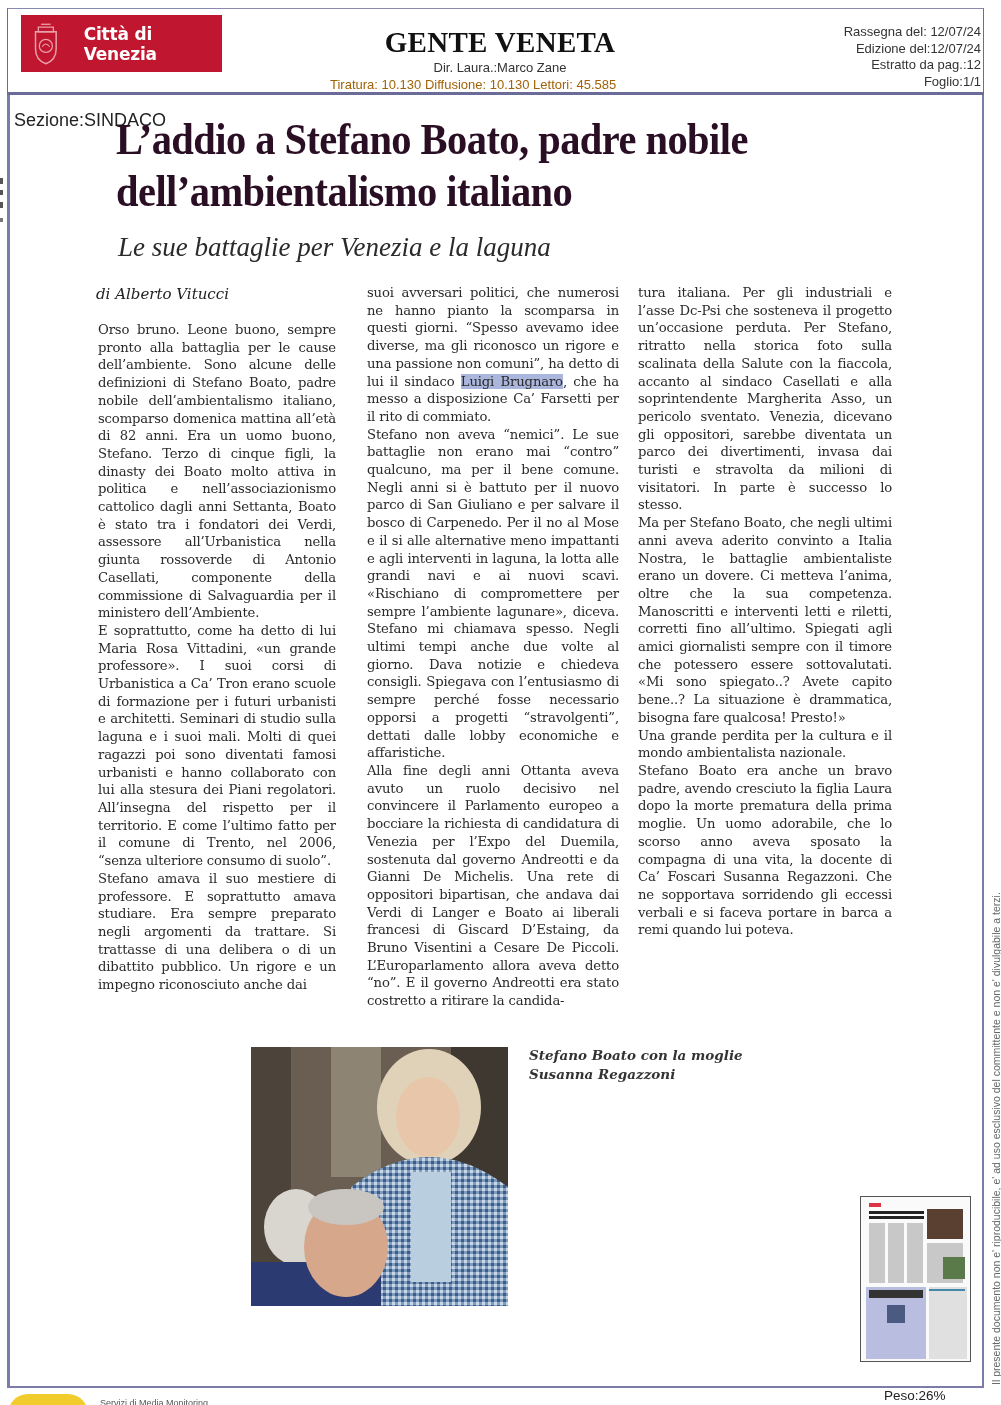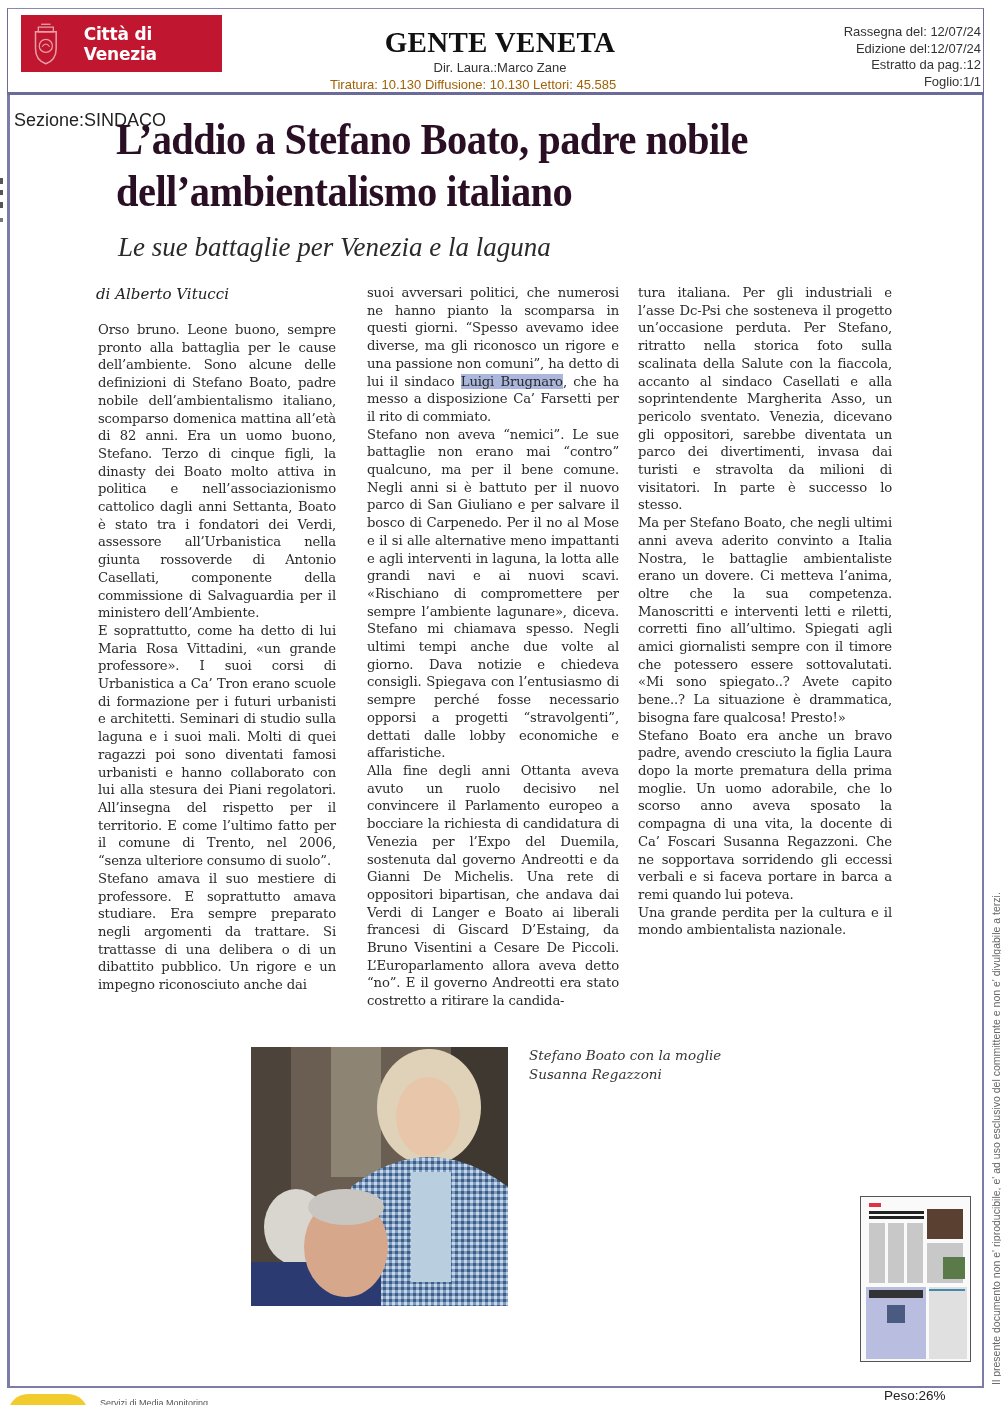--- a/index.html
+++ b/index.html
@@ -33,21 +33,21 @@
   
   .col { position:absolute; font-family:"DejaVu Serif", serif; font-size:13.2px; line-height:17.7px; color:#2a2a2a; text-align:justify; letter-spacing:-0.15px; }
   .col p { margin:0; text-indent:0; }
   .col1 { left:98px; top:321px; width:238px; }
   .col2 { left:367px; top:284px; width:252px; }
   .col3 { left:638px; top:284px; width:254px; }
   .highlight { background:#aab6dc; }
 
   
   .photo { position:absolute; left:251px; top:1047px; width:257px; height:259px; overflow:hidden; background:#5b5048; }
-  .caption { position:absolute; left:529px; top:1046px; font-family:"DejaVu Serif", serif; font-style:italic; font-size:13.5px; line-height:19px; color:#333; }
+  .caption { position:absolute; left:529px; top:1046px; font-family:"DejaVu Serif", serif; font-style:italic; font-size:13.5px; line-height:19px; color:#333;font-weight:bold; }
 
   
   .thumb { position:absolute; left:860px; top:1196px; width:111px; height:166px; border:1px solid #555; background:#fafafa; box-sizing:border-box; overflow:hidden; }
   .weight { position:absolute; left:884px; top:1368px; font-size:13.5px; color:#222;margin-top:20px; }
 
   .disclaimer { position:absolute; left:990px; top:1385px; transform:rotate(-90deg); transform-origin:left top; white-space:nowrap; font-size:10.5px; color:#666; }
   .left-vert { position:absolute; left:0px; top:178px; width:4px; height:60px; }
 
   .footer-logo { position:absolute; left:8px; top:1394px; width:80px; height:20px; border-radius:40px 40px 0 0; background:#f2cc2c; }
   .footer-text { position:absolute; left:100px; top:1398px; font-size:9px; color:#555; }
@@ -105,22 +105,22 @@
 
 <div class="col col2">
   <p><span>suoi avversari politici, che numerosi ne hanno pianto la scomparsa in questi giorni. “Spesso avevamo idee diverse, ma gli riconosco un rigore e una passione non comuni”, ha detto di lui il sindaco </span><span class="highlight">Luigi Brugnaro</span><span>, che ha messo a disposizione Ca’ Farsetti per il rito di commiato.</span></p>
   <p>Stefano non aveva “nemici”. Le sue battaglie non erano mai “contro” qualcuno, ma per il bene comune. Negli anni si è battuto per il nuovo parco di San Giuliano e per salvare il bosco di Carpenedo. Per il no al Mose e il si alle alternative meno impattanti e agli interventi in laguna, la lotta alle grandi navi e ai nuovi scavi. «Rischiano di compromettere per sempre l’ambiente lagunare», diceva. Stefano mi chiamava spesso. Negli ultimi tempi anche due volte al giorno. Dava notizie e chiedeva consigli. Spiegava con l’entusiasmo di sempre perché fosse necessario opporsi a progetti “stravolgenti”, dettati dalle lobby economiche e affaristiche.</p>
   <p>Alla fine degli anni Ottanta aveva avuto un ruolo decisivo nel convincere il Parlamento europeo a bocciare la richiesta di candidatura di Venezia per l’Expo del Duemila, sostenuta dal governo Andreotti e da Gianni De Michelis. Una rete di oppositori bipartisan, che andava dai Verdi di Langer e Boato ai liberali francesi di Giscard D’Estaing, da Bruno Visentini a Cesare De Piccoli. L’Europarlamento allora aveva detto “no”. E il governo Andreotti era stato costretto a ritirare la candida-</p>
 </div>
 
 <div class="col col3">
   <p>tura italiana. Per gli industriali e l’asse Dc-Psi che sosteneva il progetto un’occasione perduta. Per Stefano, ritratto nella storica foto sulla scalinata della Salute con la fiaccola, accanto al sindaco Casellati e alla soprintendente Margherita Asso, un pericolo sventato. Venezia, dicevano gli oppositori, sarebbe diventata un parco dei divertimenti, invasa dai turisti e stravolta da milioni di visitatori. In parte è successo lo stesso.</p>
   <p>Ma per Stefano Boato, che negli ultimi anni aveva aderito convinto a Italia Nostra, le battaglie ambientaliste erano un dovere. Ci metteva l’anima, oltre che la sua competenza. Manoscritti e interventi letti e riletti, corretti fino all’ultimo. Spiegati agli amici giornalisti sempre con il timore che potessero essere sottovalutati. «Mi sono spiegato..? Avete capito bene..? La situazione è drammatica, bisogna fare qualcosa! Presto!»</p>
+  <p>Una grande perdita per la cultura e il mondo ambientalista nazionale.</p>
   <p>Stefano Boato era anche un bravo padre, avendo cresciuto la figlia Laura dopo la morte prematura della prima moglie. Un uomo adorabile, che lo scorso anno aveva sposato la compagna di una vita, la docente di Ca’ Foscari Susanna Regazzoni. Che ne sopportava sorridendo gli eccessi verbali e si faceva portare in barca a remi quando lui poteva.</p>
-  <p>Una grande perdita per la cultura e il mondo ambientalista nazionale.</p>
 </div>
 
 <div class="photo">
   <svg width="257" height="259" viewBox="0 0 257 259">
     <defs>
       <pattern id="houndstooth" width="6" height="6" patternUnits="userSpaceOnUse">
         <rect width="6" height="6" fill="#7e9cc0"></rect>
         <rect width="3" height="3" fill="#3d5c86"></rect>
         <rect x="3" y="3" width="3" height="3" fill="#c8d6e6"></rect>
       </pattern>

